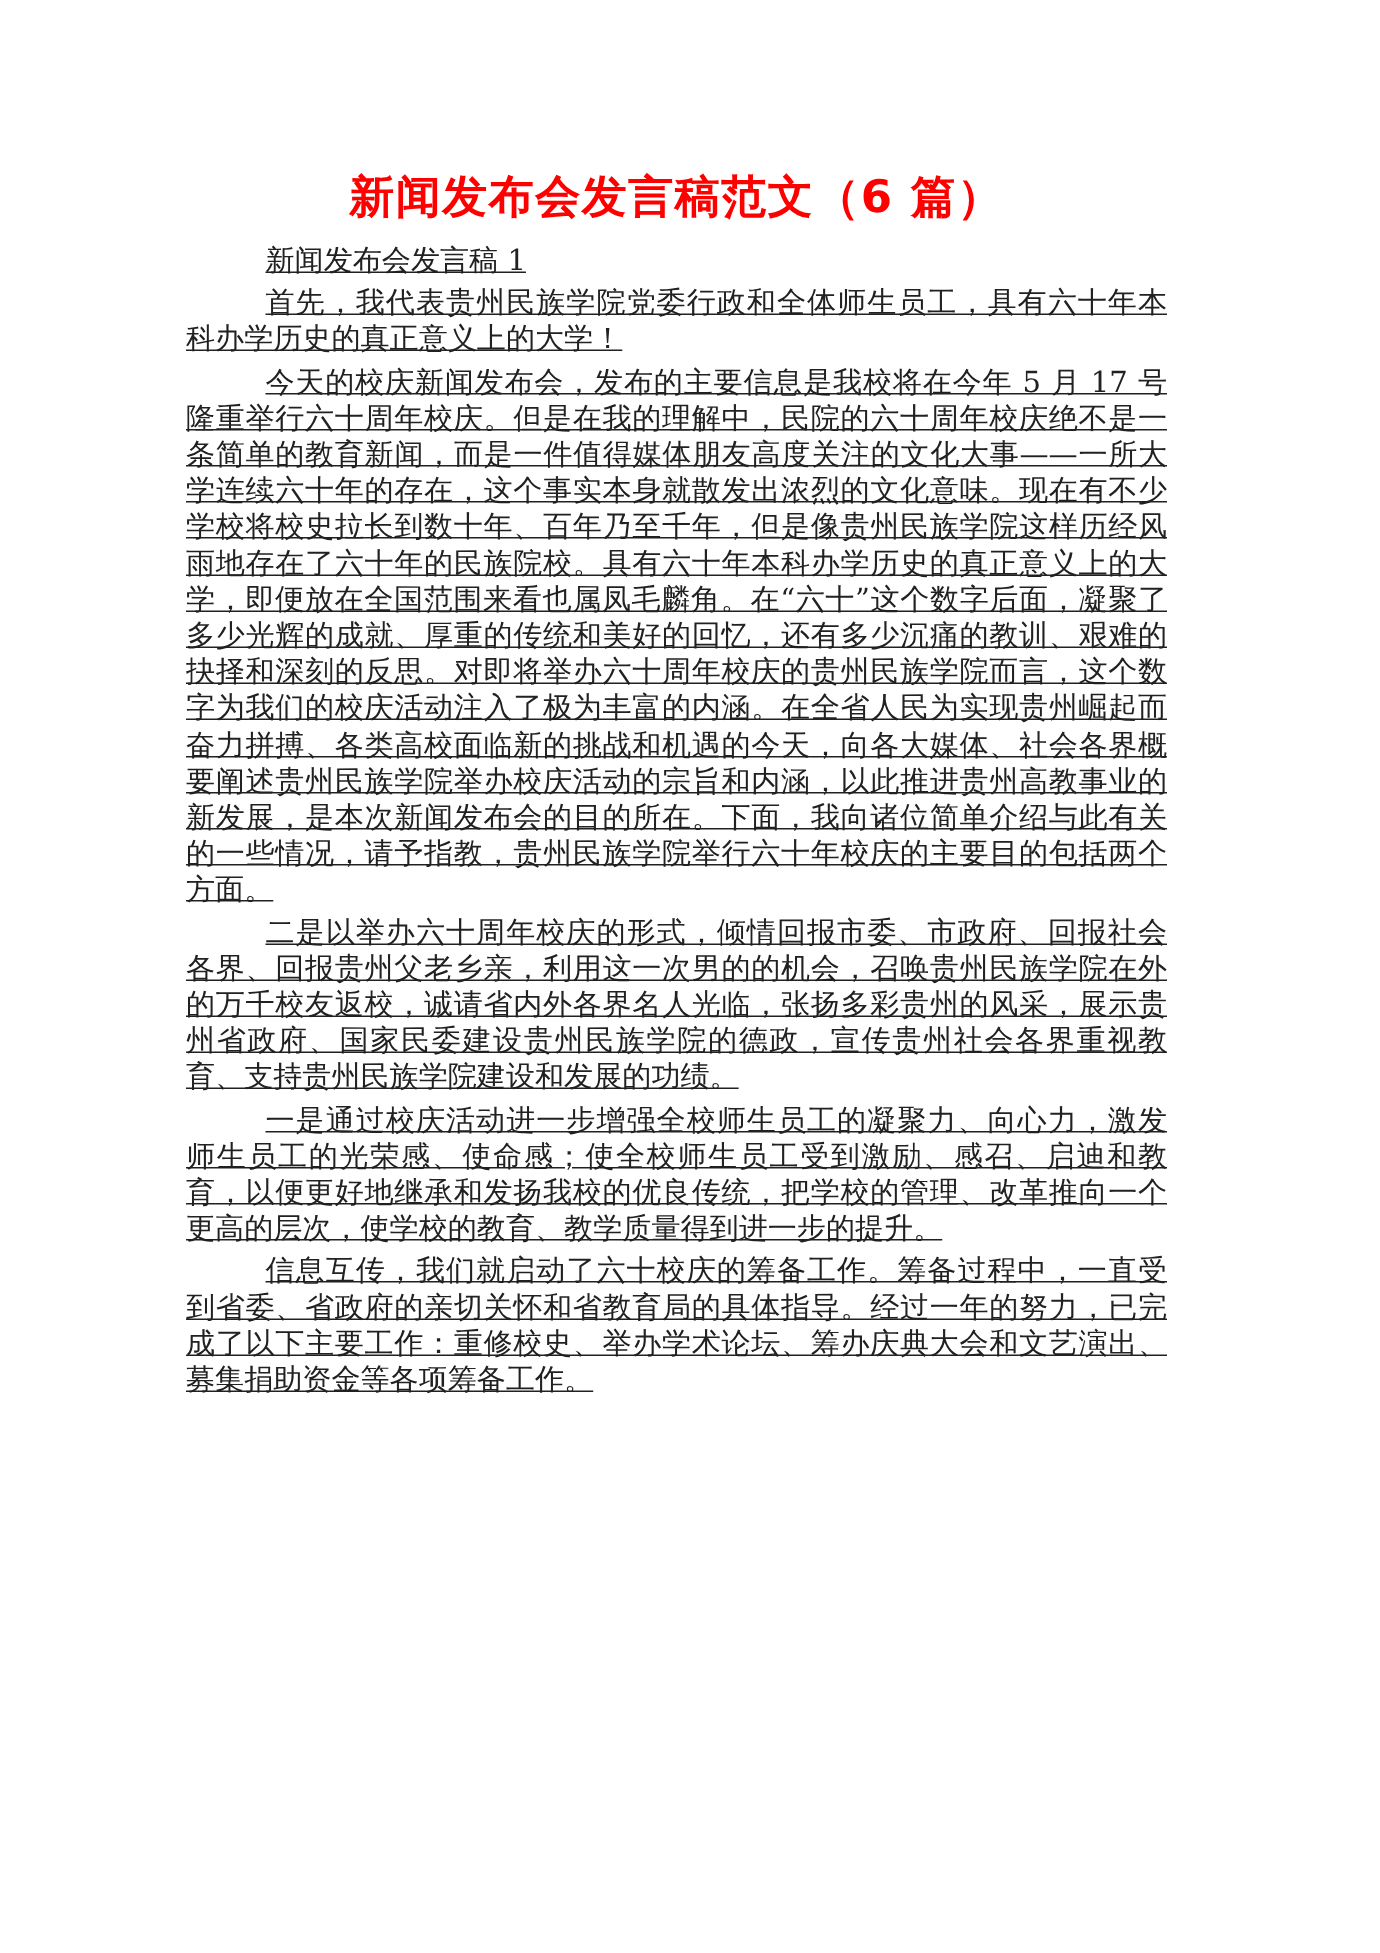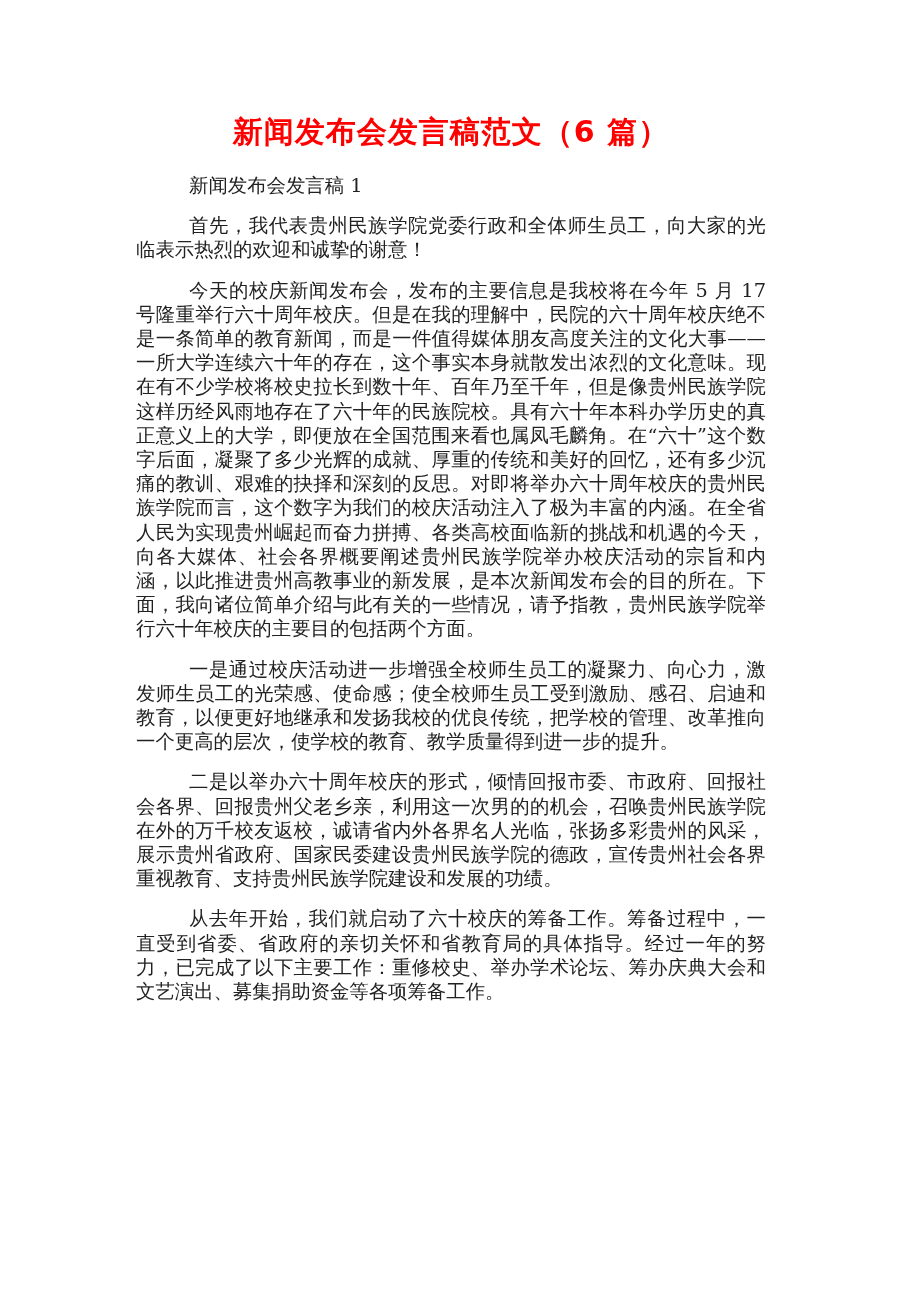--- a/index.html
+++ b/index.html
@@ -34,34 +34,35 @@
     top: 158px;
     left: 120px;
     width: 662px;
     font-family: "DejaVu Serif", "Liberation Serif", serif;
     font-size: 19.4px;
     line-height: 24.2px;
     color: #212121;
     text-align: justify;
   }
   .doc-body p {
-    margin: 16px;
+    margin: 4px;
     text-indent: 53px;
+    text-decoration: underline;
   }
   .doc-body p.gap-before {
     margin-top: 24.2px;
   }
 </style>
 </head>
 <body>
 
 <div class="page">
   <h1 class="doc-title" style="color: rgb(255, 0, 0);">新闻发布会发言稿范文（6 篇）</h1>
 
   <div class="doc-body">
     <p>新闻发布会发言稿 1</p>
-    <p>首先，我代表贵州民族学院党委行政和全体师生员工，向大家的光临表示热烈的欢迎和诚挚的谢意！</p>
+    <p>首先，我代表贵州民族学院党委行政和全体师生员工，具有六十年本科办学历史的真正意义上的大学！</p>
     <p>今天的校庆新闻发布会，发布的主要信息是我校将在今年 5 月 17 号隆重举行六十周年校庆。但是在我的理解中，民院的六十周年校庆绝不是一条简单的教育新闻，而是一件值得媒体朋友高度关注的文化大事——一所大学连续六十年的存在，这个事实本身就散发出浓烈的文化意味。现在有不少学校将校史拉长到数十年、百年乃至千年，但是像贵州民族学院这样历经风雨地存在了六十年的民族院校。具有六十年本科办学历史的真正意义上的大学，即便放在全国范围来看也属凤毛麟角。在“六十”这个数字后面，凝聚了多少光辉的成就、厚重的传统和美好的回忆，还有多少沉痛的教训、艰难的抉择和深刻的反思。对即将举办六十周年校庆的贵州民族学院而言，这个数字为我们的校庆活动注入了极为丰富的内涵。在全省人民为实现贵州崛起而奋力拼搏、各类高校面临新的挑战和机遇的今天，向各大媒体、社会各界概要阐述贵州民族学院举办校庆活动的宗旨和内涵，以此推进贵州高教事业的新发展，是本次新闻发布会的目的所在。下面，我向诸位简单介绍与此有关的一些情况，请予指教，贵州民族学院举行六十年校庆的主要目的包括两个方面。</p>
+    <p>二是以举办六十周年校庆的形式，倾情回报市委、市政府、回报社会各界、回报贵州父老乡亲，利用这一次男的的机会，召唤贵州民族学院在外的万千校友返校，诚请省内外各界名人光临，张扬多彩贵州的风采，展示贵州省政府、国家民委建设贵州民族学院的德政，宣传贵州社会各界重视教育、支持贵州民族学院建设和发展的功绩。</p>
     <p>一是通过校庆活动进一步增强全校师生员工的凝聚力、向心力，激发师生员工的光荣感、使命感；使全校师生员工受到激励、感召、启迪和教育，以便更好地继承和发扬我校的优良传统，把学校的管理、改革推向一个更高的层次，使学校的教育、教学质量得到进一步的提升。</p>
-    <p>二是以举办六十周年校庆的形式，倾情回报市委、市政府、回报社会各界、回报贵州父老乡亲，利用这一次男的的机会，召唤贵州民族学院在外的万千校友返校，诚请省内外各界名人光临，张扬多彩贵州的风采，展示贵州省政府、国家民委建设贵州民族学院的德政，宣传贵州社会各界重视教育、支持贵州民族学院建设和发展的功绩。</p>
-    <p>从去年开始，我们就启动了六十校庆的筹备工作。筹备过程中，一直受到省委、省政府的亲切关怀和省教育局的具体指导。经过一年的努力，已完成了以下主要工作：重修校史、举办学术论坛、筹办庆典大会和文艺演出、募集捐助资金等各项筹备工作。</p>
+    <p>信息互传，我们就启动了六十校庆的筹备工作。筹备过程中，一直受到省委、省政府的亲切关怀和省教育局的具体指导。经过一年的努力，已完成了以下主要工作：重修校史、举办学术论坛、筹办庆典大会和文艺演出、募集捐助资金等各项筹备工作。</p>
   </div>
 </div>
 
 </body></html>

